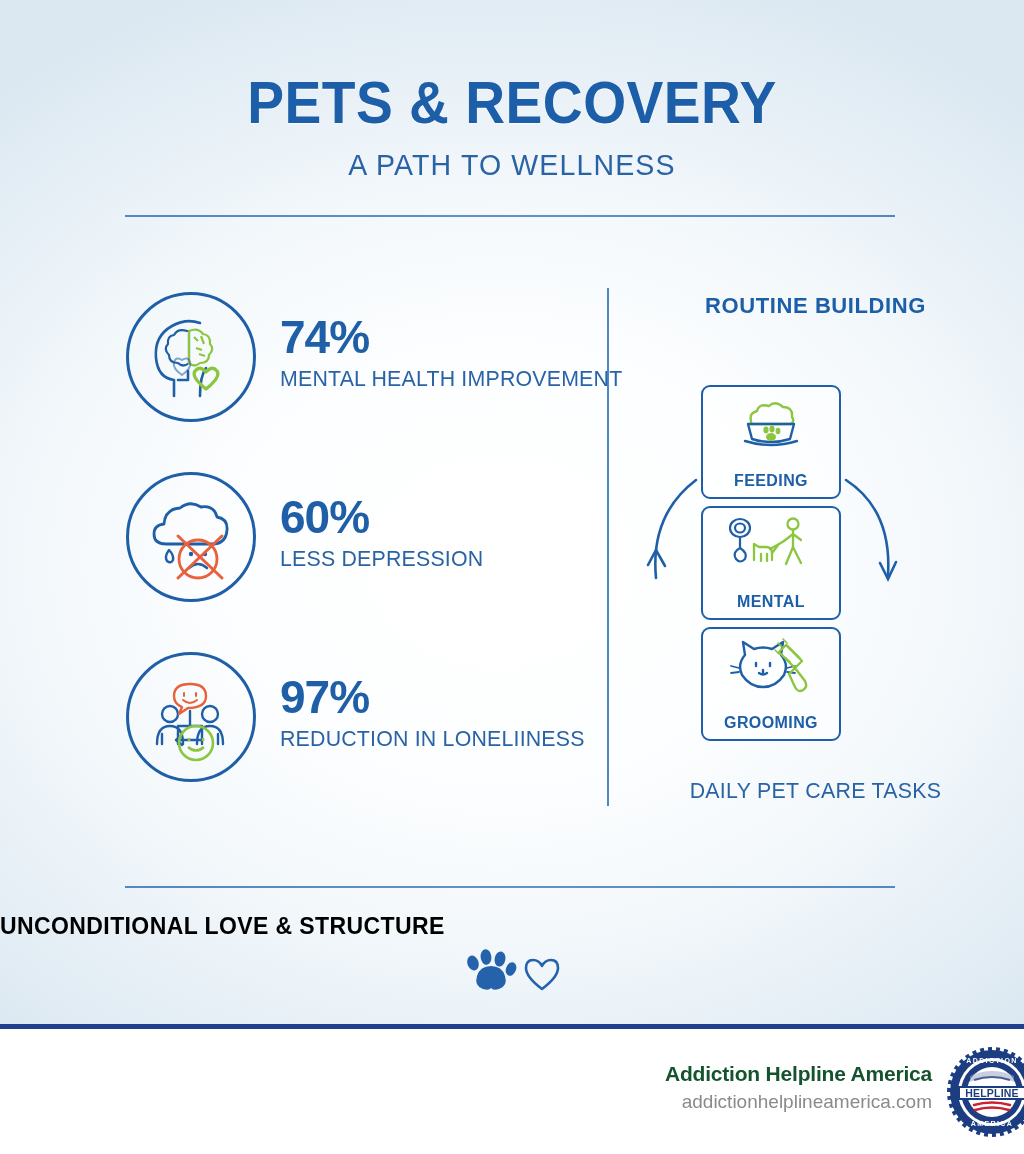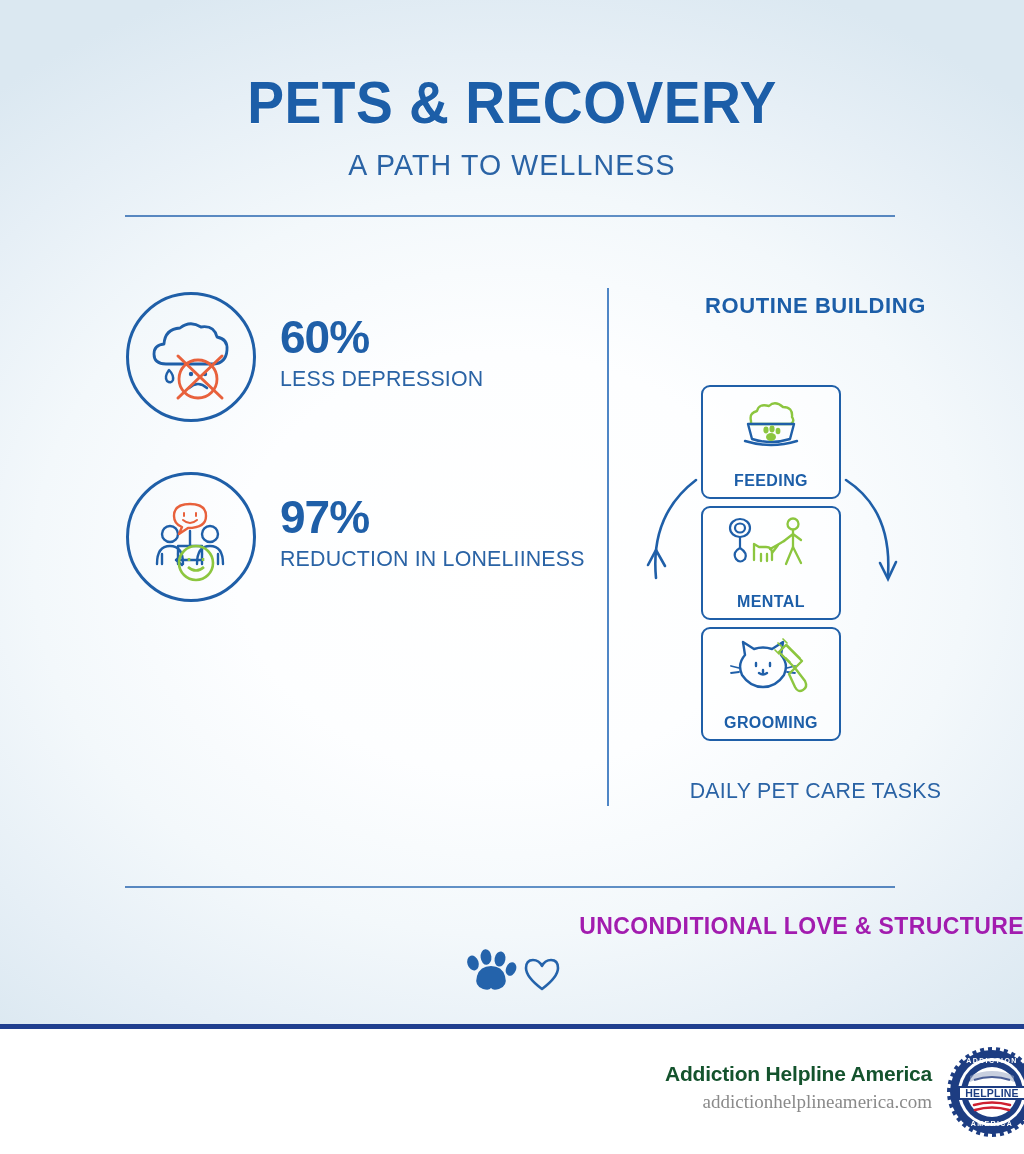--- a/index.html
+++ b/index.html
@@ -97,54 +97,77 @@
   #card-walking{left:61px;top:146px;}
   #card-grooming{left:61px;top:267px;}
   .daily{
     position:absolute;left:607px;top:778px;width:417px;text-align:center;
     font-size:22px;color:#2a63a5;letter-spacing:.3px;
     transform:scaleX(0.97);
   }
 
   
   .tagline{
-    position:absolute;left:0;top:913px;width:1024px;text-align:right;
-    font-size:23px;font-weight:bold;color:#a21caf;letter-spacing:.4px;
+    position:absolute;left:0;top:913px;width:1024px;text-align:left;
+    font-size:23px;font-weight:bold;color:#000000;letter-spacing:.4px;
   }
   .tagicons{
     position:absolute;left:0;top:948px;width:1024px;text-align:center;
   }
 
   
   .f-brand{
     position:absolute;right:120px;top:1062px;
     font-size:21px;font-weight:bold;color:#14532d;letter-spacing:-.2px;
     text-align:right;
   }
   .f-url{
     position:absolute;right:120px;top:1091px;
-    font-size:19px;color:#8a8a8a;text-align:right;font-family:Liberation Serif, serif;
+    font-size:19px;color:#8a8a8a;text-align:right;
   }
   .f-logo{position:absolute;right:14px;top:1046px;width:92px;height:92px;}
 </style>
 </head>
 <body>
 
 <div id="page">
 
   <div class="panel"></div>
 
   <div class="title">PETS &amp; RECOVERY</div>
   <div class="subtitle">A PATH TO WELLNESS</div>
   <div class="rule-top"></div>
 
   <div class="vsep"></div>
 
   <div class="stats">
 
+    <div class="stat">
+      <div class="circle"></div>
+      <div class="svgwrap">
+        <svg width="130" height="130" viewBox="0 0 130 130">
+          <g fill="none" stroke="#1f5fa8" stroke-width="2.6" stroke-linecap="round" stroke-linejoin="round">
+            <path d="M48 104 L48 88 Q32 86 30 66 Q28 44 46 34 Q60 26 74 31"></path>
+            <path d="M52 88 L62 88 L62 79"></path>
+            <path d="M74 104 Q74 84 80 76"></path>
+          </g>
+          <g fill="none" stroke="#1f5fa8" stroke-width="2.2" stroke-linejoin="round">
+            <path d="M61 39 Q52 36 48 43 Q41 44 42 52 Q37 57 43 63 Q43 71 52 71 Q57 76 63 71 L63 39 Z"></path>
+          </g>
+          <g fill="none" stroke="#8cc63f" stroke-width="2.2" stroke-linejoin="round">
+            <path d="M63 39 Q72 35 77 42 Q85 43 84 52 Q89 57 83 63 Q83 71 74 71 Q68 76 63 71 Z"></path>
+            <path d="M68 45 L72 49 M75 44 L78 52 M70 56 L76 58 M73 62 L79 64"></path>
+          </g>
+          <path d="M56 68 Q50 64 48 70 Q46 76 56 83 Q66 76 64 70 Q62 64 56 68 Z" fill="none" stroke="#1f5fa8" stroke-width="2" opacity=".55"></path>
+          <path d="M80 80 Q74 73 69 79 Q65 85 80 97 Q95 85 91 79 Q86 73 80 80 Z" fill="none" stroke="#8cc63f" stroke-width="3.4" stroke-linejoin="round"></path>
+        </svg>
+      </div>
+      <div class="num">74%</div>
+      <div class="lbl">MENTAL HEALTH IMPROVEMENT</div>
+    </div>
 
     <div class="stat">
       <div class="circle"></div>
       <div class="svgwrap">
         <svg width="130" height="130" viewBox="0 0 130 130">
           <path d="M40 72 Q28 72 28 62 Q28 53 38 52 Q39 37 54 36 Q64 28 75 35
                    Q88 33 91 45 Q102 47 101 58 Q100 71 88 72 Z" fill="none" stroke="#1f5fa8" stroke-width="2.8" stroke-linejoin="round"></path>
           <path d="M43 78 Q38 85 41 89 Q45 92 47 88 Q48 83 43 78 Z" fill="none" stroke="#1f5fa8" stroke-width="2.4" stroke-linejoin="round"></path>
           <circle cx="72" cy="87" r="19" fill="none" stroke="#e8613c" stroke-width="2.8"></circle>
           <circle cx="65" cy="82" r="2.2" fill="#1f5fa8"></circle>

